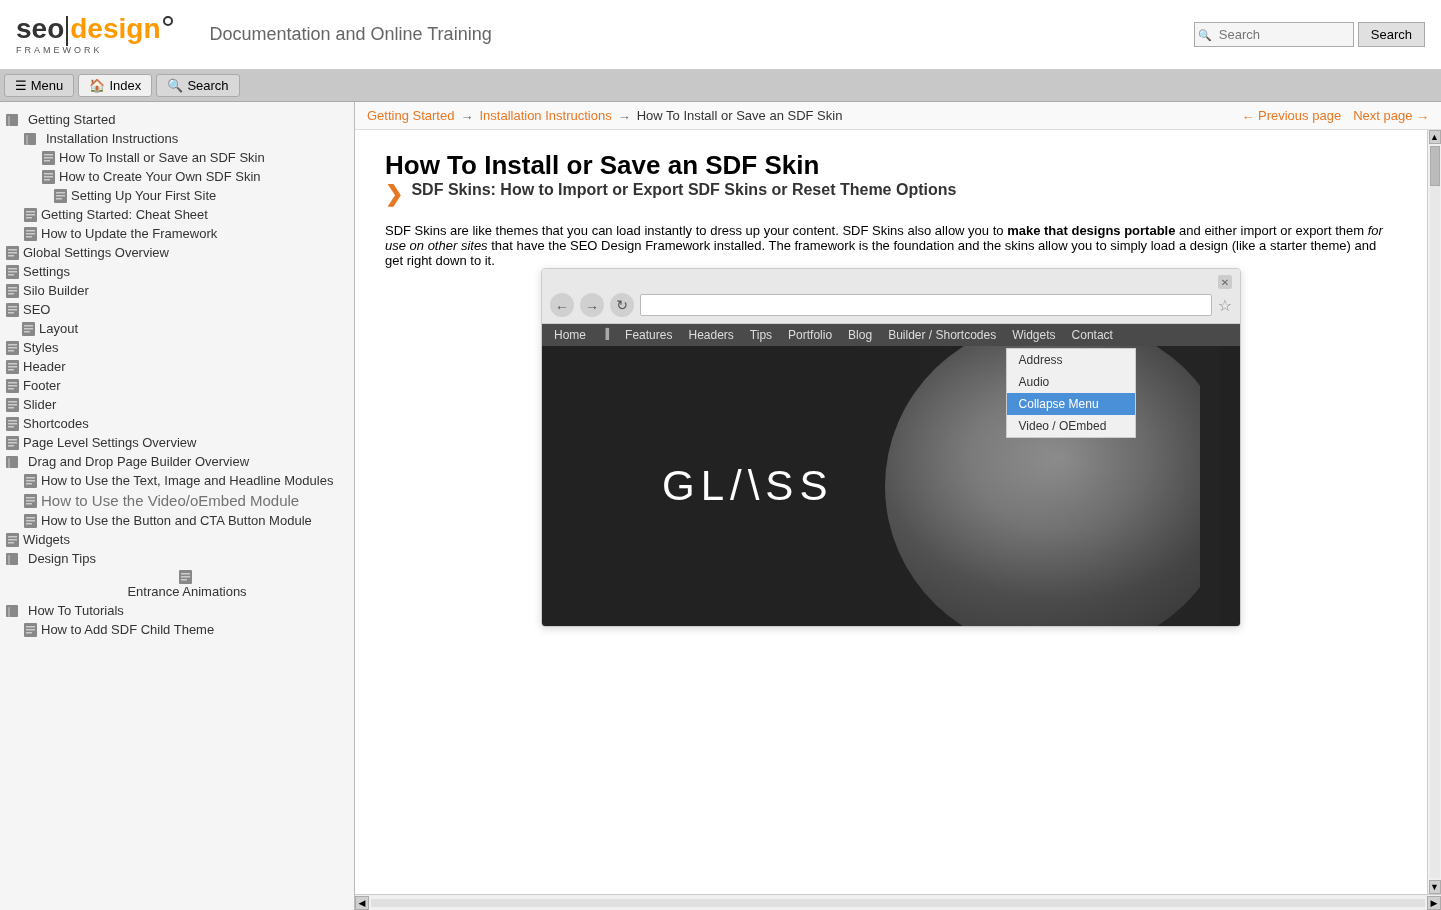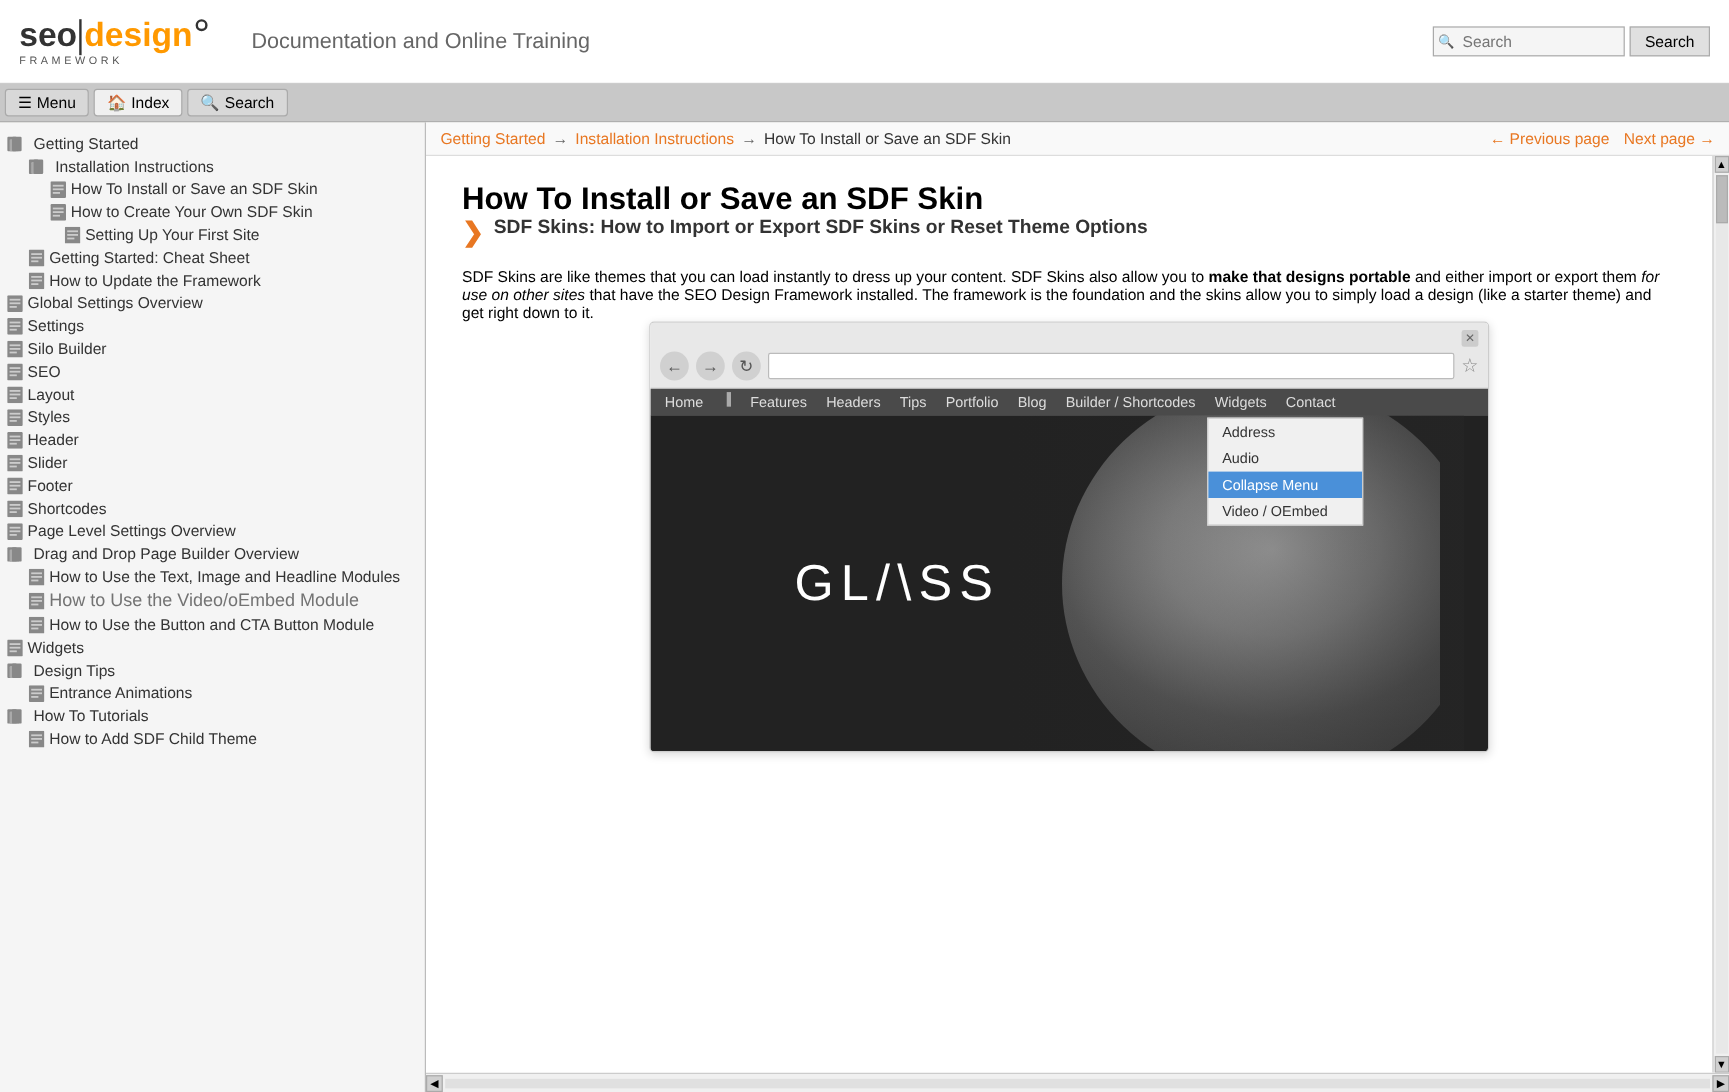--- a/index.html
+++ b/index.html
@@ -447,21 +447,21 @@
           <span style="display: inline-flex; align-items: center; margin-right: 4px;">
             <svg width="13" height="14" viewBox="0 0 13 14">
               <rect x="0" y="0" width="13" height="14" fill="#888" rx="1"></rect>
               <rect x="2" y="3" width="9" height="1.5" fill="#ccc"></rect>
               <rect x="2" y="6" width="9" height="1.5" fill="#ccc"></rect>
               <rect x="2" y="9" width="6" height="1.5" fill="#ccc"></rect>
             </svg>
           </span>
           <a href="#" style="color: rgb(51, 51, 51); text-decoration: none; font-size: 13px;">SEO</a>
         </div>
-        <div class="tree-item" style="padding-left: 6px;">
+        <div class="tree-item" style="padding-left: 22px;">
           <span style="display: inline-flex; align-items: center; margin-right: 4px;">
             <svg width="13" height="14" viewBox="0 0 13 14">
               <rect x="0" y="0" width="13" height="14" fill="#888" rx="1"></rect>
               <rect x="2" y="3" width="9" height="1.5" fill="#ccc"></rect>
               <rect x="2" y="6" width="9" height="1.5" fill="#ccc"></rect>
               <rect x="2" y="9" width="6" height="1.5" fill="#ccc"></rect>
             </svg>
           </span>
           <a href="#" style="color: rgb(51, 51, 51); text-decoration: none; font-size: 13px;">Layout</a>
         </div>
@@ -489,32 +489,32 @@
         </div>
         <div class="tree-item" style="padding-left: 6px;">
           <span style="display: inline-flex; align-items: center; margin-right: 4px;">
             <svg width="13" height="14" viewBox="0 0 13 14">
               <rect x="0" y="0" width="13" height="14" fill="#888" rx="1"></rect>
               <rect x="2" y="3" width="9" height="1.5" fill="#ccc"></rect>
               <rect x="2" y="6" width="9" height="1.5" fill="#ccc"></rect>
               <rect x="2" y="9" width="6" height="1.5" fill="#ccc"></rect>
             </svg>
           </span>
+          <a href="#" style="color: rgb(51, 51, 51); text-decoration: none; font-size: 13px;">Footer</a>
+        </div>
+        <div class="tree-item" style="padding-left: 6px;">
+          <span style="display: inline-flex; align-items: center; margin-right: 4px;">
+            <svg width="13" height="14" viewBox="0 0 13 14">
+              <rect x="0" y="0" width="13" height="14" fill="#888" rx="1"></rect>
+              <rect x="2" y="3" width="9" height="1.5" fill="#ccc"></rect>
+              <rect x="2" y="6" width="9" height="1.5" fill="#ccc"></rect>
+              <rect x="2" y="9" width="6" height="1.5" fill="#ccc"></rect>
+            </svg>
+          </span>
           <a href="#" style="color: rgb(51, 51, 51); text-decoration: none; font-size: 13px;">Slider</a>
-        </div>
-        <div class="tree-item" style="padding-left: 6px;">
-          <span style="display: inline-flex; align-items: center; margin-right: 4px;">
-            <svg width="13" height="14" viewBox="0 0 13 14">
-              <rect x="0" y="0" width="13" height="14" fill="#888" rx="1"></rect>
-              <rect x="2" y="3" width="9" height="1.5" fill="#ccc"></rect>
-              <rect x="2" y="6" width="9" height="1.5" fill="#ccc"></rect>
-              <rect x="2" y="9" width="6" height="1.5" fill="#ccc"></rect>
-            </svg>
-          </span>
-          <a href="#" style="color: rgb(51, 51, 51); text-decoration: none; font-size: 13px;">Footer</a>
         </div>
         <div class="tree-item" style="padding-left: 6px;">
           <span style="display: inline-flex; align-items: center; margin-right: 4px;">
             <svg width="13" height="14" viewBox="0 0 13 14">
               <rect x="0" y="0" width="13" height="14" fill="#888" rx="1"></rect>
               <rect x="2" y="3" width="9" height="1.5" fill="#ccc"></rect>
               <rect x="2" y="6" width="9" height="1.5" fill="#ccc"></rect>
               <rect x="2" y="9" width="6" height="1.5" fill="#ccc"></rect>
             </svg>
           </span>
@@ -588,21 +588,21 @@
         <div class="tree-item" style="padding-left: 6px;">
           <span style="display: inline-flex; align-items: center; margin-right: 4px;">
             <svg width="18" height="14" viewBox="0 0 18 14">
               <rect x="0" y="1" width="8" height="12" fill="#888" rx="1"></rect>
               <rect x="2" y="3" width="8" height="10" fill="#aaa" rx="1"></rect>
               <rect x="4" y="1" width="8" height="12" fill="#888" rx="1"></rect>
             </svg>
           </span>
           <a href="#" style="color: rgb(51, 51, 51); text-decoration: none; font-size: 13px;">Design Tips</a>
         </div>
-        <div class="tree-item" style="padding-left: 24px;">
+        <div class="tree-item" style="padding-left: 24px; flex-direction: column;">
           <span style="display: inline-flex; align-items: center; margin-right: 4px;">
             <svg width="13" height="14" viewBox="0 0 13 14">
               <rect x="0" y="0" width="13" height="14" fill="#888" rx="1"></rect>
               <rect x="2" y="3" width="9" height="1.5" fill="#ccc"></rect>
               <rect x="2" y="6" width="9" height="1.5" fill="#ccc"></rect>
               <rect x="2" y="9" width="6" height="1.5" fill="#ccc"></rect>
             </svg>
           </span>
           <a href="#" style="color: rgb(51, 51, 51); text-decoration: none; font-size: 13px;">Entrance Animations</a>
         </div>

